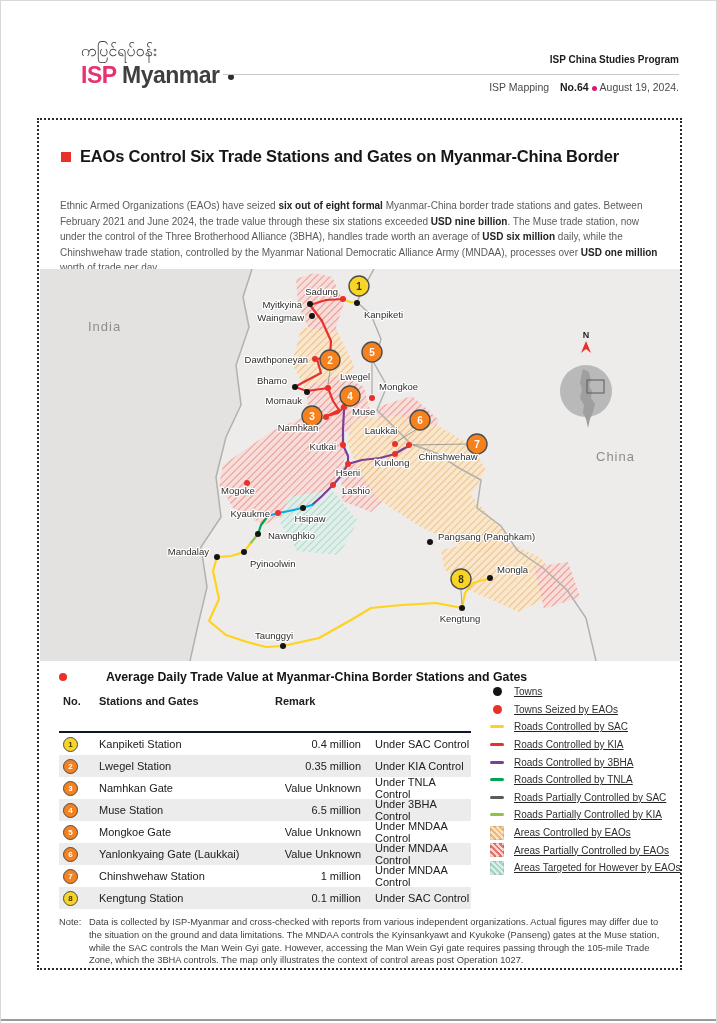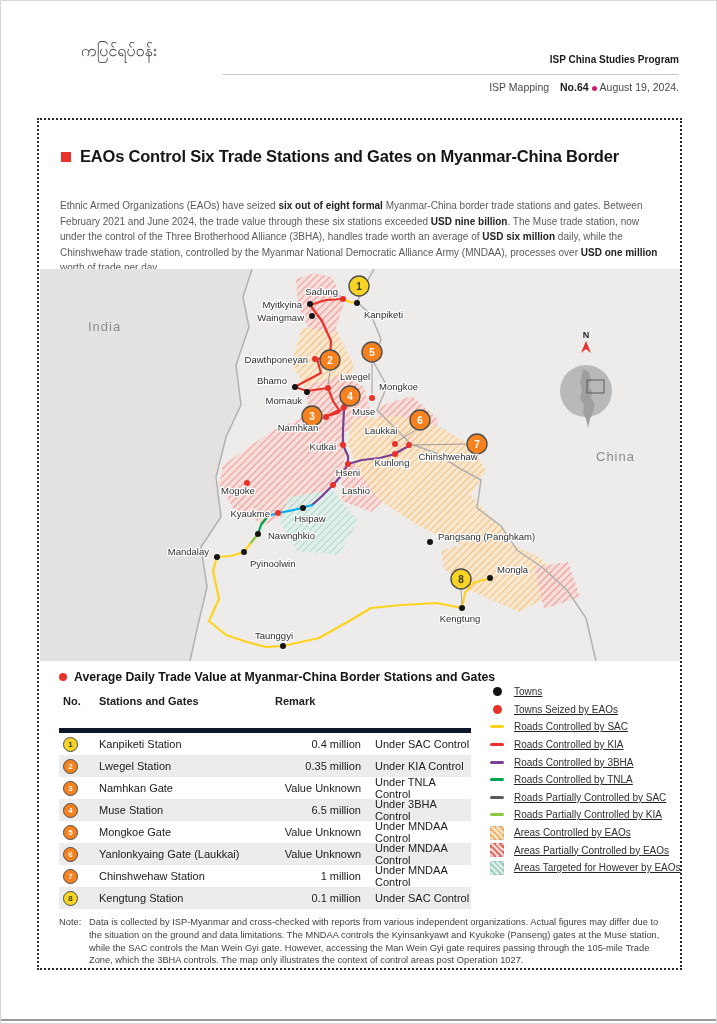--- a/index.html
+++ b/index.html
@@ -33,25 +33,25 @@
   
   .mapwrap{position:absolute;left:39px;top:268px;width:640px;height:392px;}
   svg text.town{font-size:9.5px;fill:#2d2d2d;paint-order:stroke;stroke:#ffffff;
                 stroke-width:2.4px;stroke-linejoin:round;font-family:"Liberation Sans",sans-serif;}
   svg text.region{font-size:13px;fill:#8f8d8b;letter-spacing:1px;font-family:"Liberation Sans",sans-serif;}
   svg text.mnum{font-size:10px;font-weight:bold;text-anchor:middle;font-family:"Liberation Sans",sans-serif;}
   svg text.compassN{font-size:9px;font-weight:bold;fill:#1d1d1d;text-anchor:middle;}
   
   .trade-head{position:absolute;left:58px;top:669px;display:flex;align-items:center;gap:7px;}
   .trade-dot{width:8px;height:8px;border-radius:50%;background:#e8312a;flex:0 0 auto;}
-  .trade-title{font-size:12.3px;font-weight:bold;color:#141414;}
+  .trade-title{font-size:12.3px;font-weight:bold;color:#141414;margin-left:32px;}
   .ttable{position:absolute;left:58px;top:692px;width:412px;font-size:11px;color:#202020;}
   .trow{display:flex;align-items:center;height:22px;}
   .trow.shade{background:#ececec;}
-  .thead{align-items:flex-start;height:40px;border-bottom:5px solid #0f172a;
+  .thead{align-items:flex-start;height:40px;border-bottom:2px solid #0f172a;
          font-weight:bold;padding-top:2px;box-sizing:border-box;}
   .c-no{width:40px;padding-left:4px;box-sizing:border-box;flex:0 0 auto;}
   .c-st{width:168px;flex:0 0 auto;}
   .c-val{width:100px;text-align:right;flex:0 0 auto;padding-right:6px;box-sizing:border-box;}
   .c-rem{width:104px;flex:0 0 auto;padding-left:8px;box-sizing:border-box;}
   .val-small{font-size:7.5px;font-weight:normal;color:#555;}
   .numchip{display:inline-flex;width:15px;height:15px;border-radius:50%;
            align-items:center;justify-content:center;font-size:8px;font-weight:bold;
            border:1.4px solid #4c4c4c;box-sizing:border-box;}
   .numchip.orange{background:#f5821f;color:#fff;}
@@ -74,20 +74,21 @@
   .note-text{flex:1;}
   .footer-line{position:absolute;left:0;right:0;top:1018px;height:2px;background:#9a9a9a;}
 </style>
 </head>
 <body>
 
 <div class="page">
 
   <div class="hdr-logo">
     <div class="hdr-burmese">ကပြင်ရပ်ဝန်း</div>
+    <div class="hdr-brand"><span class="hdr-isp">ISP</span> <span class="hdr-myanmar">Myanmar</span><span class="hdr-dot"></span></div>
   </div>
   <div class="hdr-line"></div>
   <div class="hdr-program">ISP China Studies Program</div>
   <div class="hdr-mapping">
     <span>ISP Mapping</span>
     <b>No.64</b><span class="mdot"></span><span>August 19, 2024.</span>
   </div>
 
   <div class="frame"></div>
 

